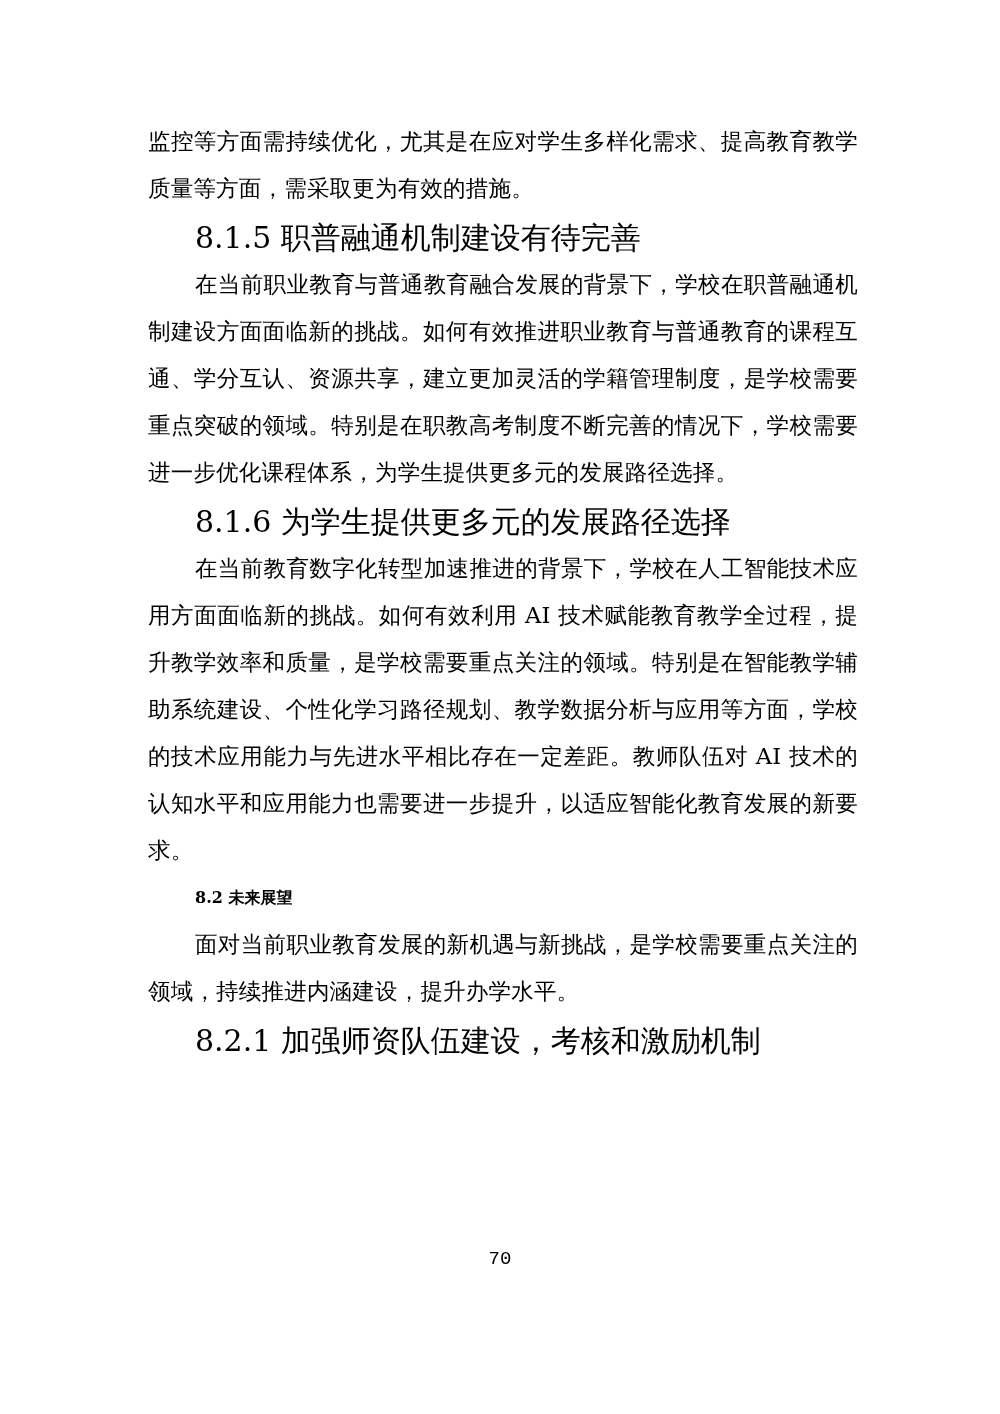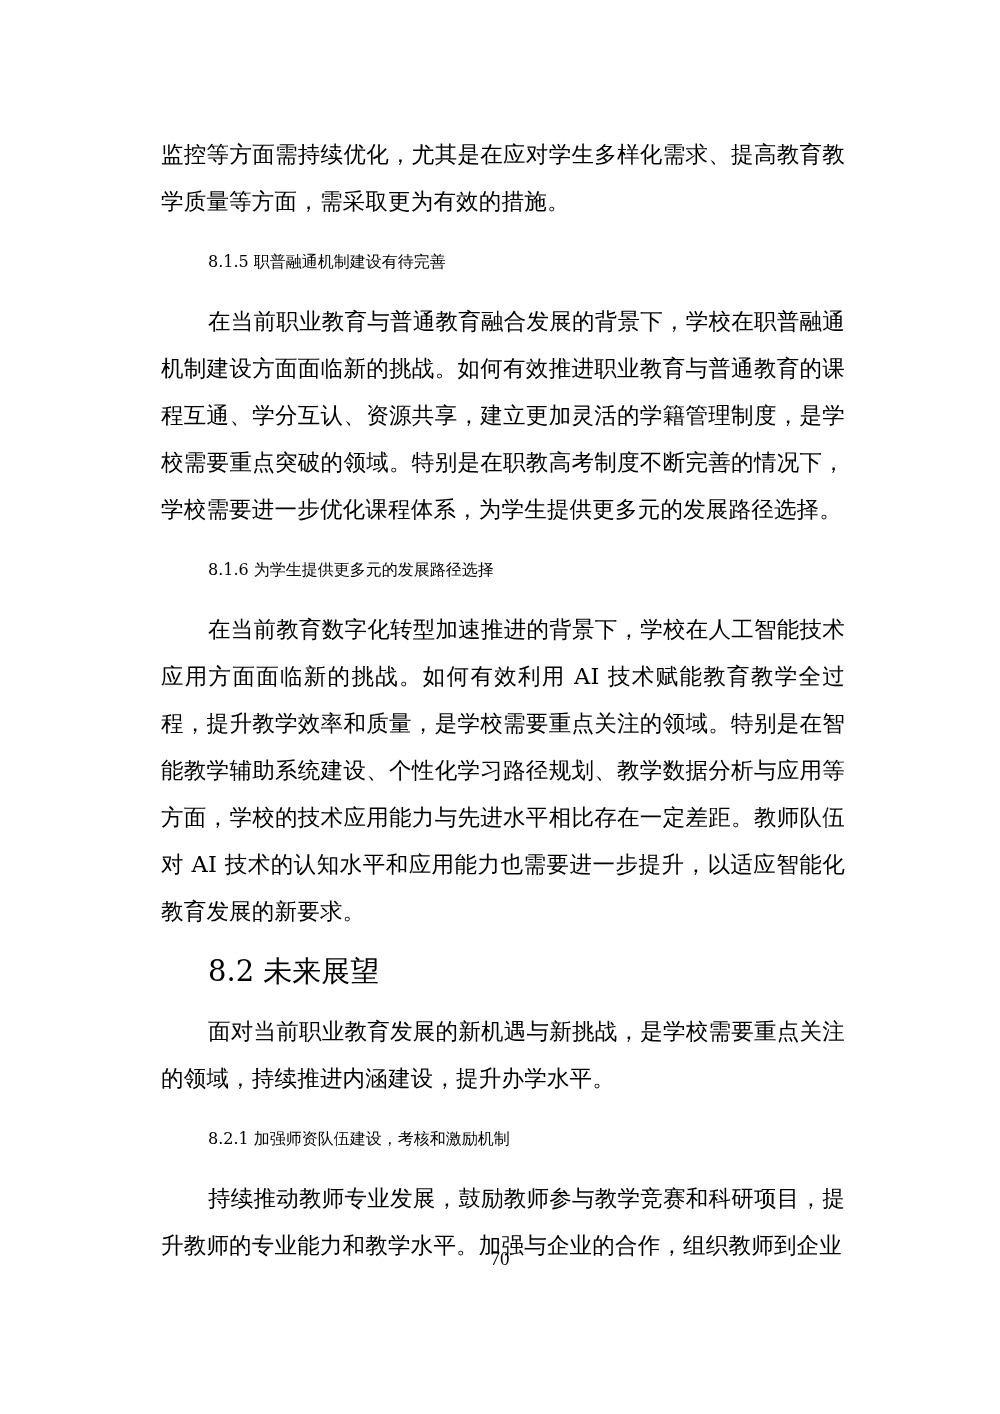--- a/index.html
+++ b/index.html
@@ -17,53 +17,53 @@
     color: #000000;
     overflow: hidden;
   }
   .content {
     position: absolute;
     left: 148px;
     top: 118px;
     width: 710px;
   }
   p, h3, h4 {
-    margin: 13px;
+    margin: 0;
     font-weight: normal;
   }
   .body-text {
     font-size: 22.5px;
     line-height: 47px;
     text-align: justify;
     text-justify: inter-ideograph;
     letter-spacing: 0.2px;
   }
   .indent {
     text-indent: 47px;
   }
   .heading-num {
-    font-size: 16px;
+    font-size: 30px;
     line-height: 47px;
     text-indent: 47px;
     margin-top: 2px;
   }
   .heading-bold {
-    font-size: 29px;
+    font-size: 16px;
     line-height: 47px;
     text-indent: 47px;
-    font-weight: normal;
+    font-weight: bold;
   }
   .page-number {
     position: absolute;
     left: 0;
     right: 0;
     top: 1248px;
     text-align: center;
     font-size: 19px;
-    font-family: Liberation Serif, serif;
+    font-family: Liberation Mono, monospace;
   }
 </style>
 </head>
 <body>
 
 <div class="page">
   <div class="content">
 
     <p class="body-text">监控等方面需持续优化，尤其是在应对学生多样化需求、提高教育教学质量等方面，需采取更为有效的措施。</p>
 
@@ -75,18 +75,17 @@
 
     <p class="body-text indent">在当前教育数字化转型加速推进的背景下，学校在人工智能技术应用方面面临新的挑战。如何有效利用 AI 技术赋能教育教学全过程，提升教学效率和质量，是学校需要重点关注的领域。特别是在智能教学辅助系统建设、个性化学习路径规划、教学数据分析与应用等方面，学校的技术应用能力与先进水平相比存在一定差距。教师队伍对 AI 技术的认知水平和应用能力也需要进一步提升，以适应智能化教育发展的新要求。</p>
 
     <h3 class="heading-bold">8.2  未来展望</h3>
 
     <p class="body-text indent">面对当前职业教育发展的新机遇与新挑战，是学校需要重点关注的领域，持续推进内涵建设，提升办学水平。</p>
 
     <h3 class="heading-num">8.2.1  加强师资队伍建设，考核和激励机制</h3>
 
 
-    <p class="body-text indent">持续推动教师专业发展，鼓励教师参与教学竞赛和科研项目，提升教师的专业能力和教学水平。加强与企业的合作，组织教师到企业</p>
 
   </div>
 
   <div class="page-number">70</div>
 </div>
 
 </body></html>

